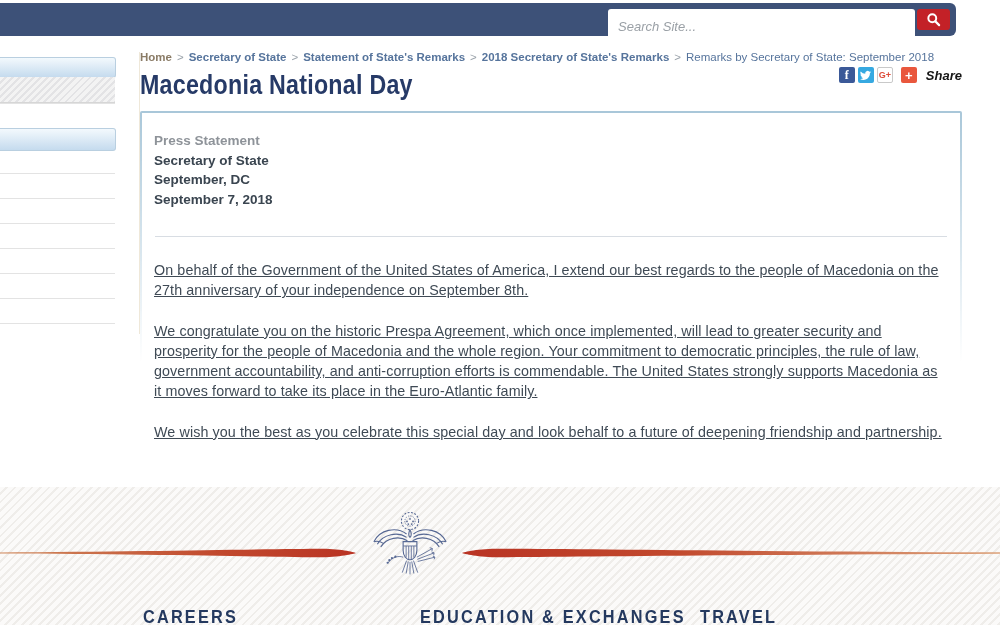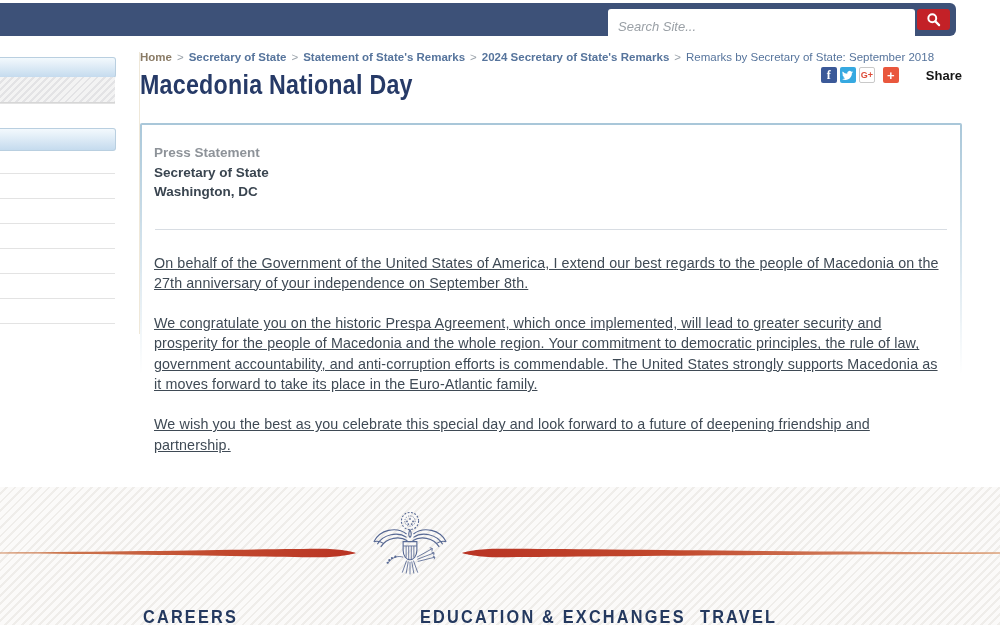--- a/index.html
+++ b/index.html
@@ -53,25 +53,25 @@
     margin:7px 0 0 0;font-size:27px;line-height:28px;font-weight:bold;color:#263a67;
     transform:scaleX(.86);transform-origin:0 50%;white-space:nowrap;letter-spacing:.3px;
   }
 
   .share-row{position:absolute;top:17px;right:0;display:flex;align-items:center;gap:3px;}
   .sicon{width:16px;height:16px;border-radius:2px;display:flex;align-items:center;justify-content:center;cursor:pointer;box-sizing:border-box;}
   .sicon.fb{background:#3b5998;color:#fff;font-weight:bold;font-size:12px;font-family:"Liberation Serif",serif;}
   .sicon.tw{background:#36a9e1;}
   .sicon.gp{background:#fff;border:1px solid #c9c9c9;color:#dd4b39;font-weight:bold;font-size:9px;}
   .sicon.at{background:#e9573d;color:#fff;font-weight:bold;font-size:13px;margin-left:5px;line-height:1;}
-  .share-label{margin-left:24px;font-size:13px;font-weight:bold;color:#151515;cursor:pointer;}
+  .share-label{margin-left:6px;font-size:13px;font-weight:bold;color:#151515;cursor:pointer;font-style:italic;}
 
   
   .press-box{
-    position:relative;margin-top:24px;width:100%;box-sizing:border-box;
+    position:relative;margin-top:12px;width:100%;box-sizing:border-box;
     padding:20px 14px 1px;min-height:355px;border-radius:2px 2px 0 0;
     background-image:
       linear-gradient(#a9c7d9,#a9c7d9),
       linear-gradient(to bottom,#a9c7d9,rgba(169,199,217,0)),
       linear-gradient(to bottom,#a9c7d9,rgba(169,199,217,0));
     background-size:100% 2px,2px 250px,2px 250px;
     background-position:top left,top left,top right;
     background-repeat:no-repeat;
   }
   .st-line{font-size:13.5px;font-weight:bold;line-height:19.5px;color:#3a4550;}
@@ -119,45 +119,46 @@
   <div class="sb-line" style="top:223px;"></div>
   <div class="sb-line" style="top:248px;"></div>
   <div class="sb-line" style="top:273px;"></div>
   <div class="sb-line" style="top:298px;"></div>
   <div class="sb-line" style="top:323px;"></div>
   <div class="col-divider"></div>
 
   <div class="content">
 
     <nav class="breadcrumb">
-      <a class="home">Home</a><span class="sep">&gt;</span><a>Secretary of State</a><span class="sep">&gt;</span><a>Statement of State's Remarks</a><span class="sep">&gt;</span><a>2024 Secretary of State's Remarks</a><span class="sep">&gt;</span><span class="current">Remarks by Secretary of State: September 2018</span>
+      <a class="home">Home</a><span class="sep">&gt;</span><a>Secretary of State</a><span class="sep">&gt;</span><a>Statement of State's Remarks</a><span class="sep">&gt;</span><a>2018 Secretary of State's Remarks</a><span class="sep">&gt;</span><span class="current">Remarks by Secretary of State: September 2018</span>
     </nav>
 
     <h1 class="page-title">Macedonia National Day</h1>
 
     <div class="share-row">
       <span class="sicon fb">f</span>
       <span class="sicon tw">
         <svg width="11" height="11" viewBox="0 0 16 16">
           <path fill="#ffffff" d="M16 3.04c-.59.26-1.22.44-1.88.52a3.3 3.3 0 0 0 1.44-1.82c-.63.38-1.34.65-2.08.8A3.28 3.28 0 0 0 7.8 5.53 9.32 9.32 0 0 1 1.04 2.1a3.28 3.28 0 0 0 1.02 4.38c-.54-.02-1.05-.17-1.49-.41v.04c0 1.59 1.13 2.92 2.63 3.22-.48.13-.98.15-1.48.06a3.29 3.29 0 0 0 3.07 2.28A6.58 6.58 0 0 1 0 13.03a9.29 9.29 0 0 0 5.03 1.47c6.04 0 9.34-5 9.34-9.34v-.42A6.68 6.68 0 0 0 16 3.04z"></path>
         </svg>
       </span>
       <span class="sicon gp">G+</span>
       <span class="sicon at">+</span>
       <span class="share-label">Share</span>
     </div>
 
     <div class="press-box">
       <div class="st-line st-type">Press Statement</div>
       <div class="st-line">Secretary of State</div>
-      <div class="st-line">Washington, DC</div>
+      <div class="st-line">September, DC</div>
+      <div class="st-line">September 7, 2018</div>
       <hr>
       <p>On behalf of the Government of the United States of America, I extend our best regards to the people of Macedonia on the 27th anniversary of your independence on September 8th.</p>
       <p>We congratulate you on the historic Prespa Agreement, which once implemented, will lead to greater security and prosperity for the people of Macedonia and the whole region. Your commitment to democratic principles, the rule of law, government accountability, and anti-corruption efforts is commendable. The United States strongly supports Macedonia as it moves forward to take its place in the Euro-Atlantic family.</p>
-      <p>We wish you the best as you celebrate this special day and look forward to a future of deepening friendship and partnership.</p>
+      <p>We wish you the best as you celebrate this special day and look behalf to a future of deepening friendship and partnership.</p>
     </div>
   </div>
 
   <div class="footer"></div>
 
   <svg class="ornament" viewBox="0 0 1000 20" preserveAspectRatio="none">
     <defs>
       <linearGradient id="gradL" x1="0" y1="0" x2="1" y2="0">
         <stop offset="0" stop-color="#d08a5e"></stop>
           <stop offset=".6" stop-color="#c24a2e"></stop>

